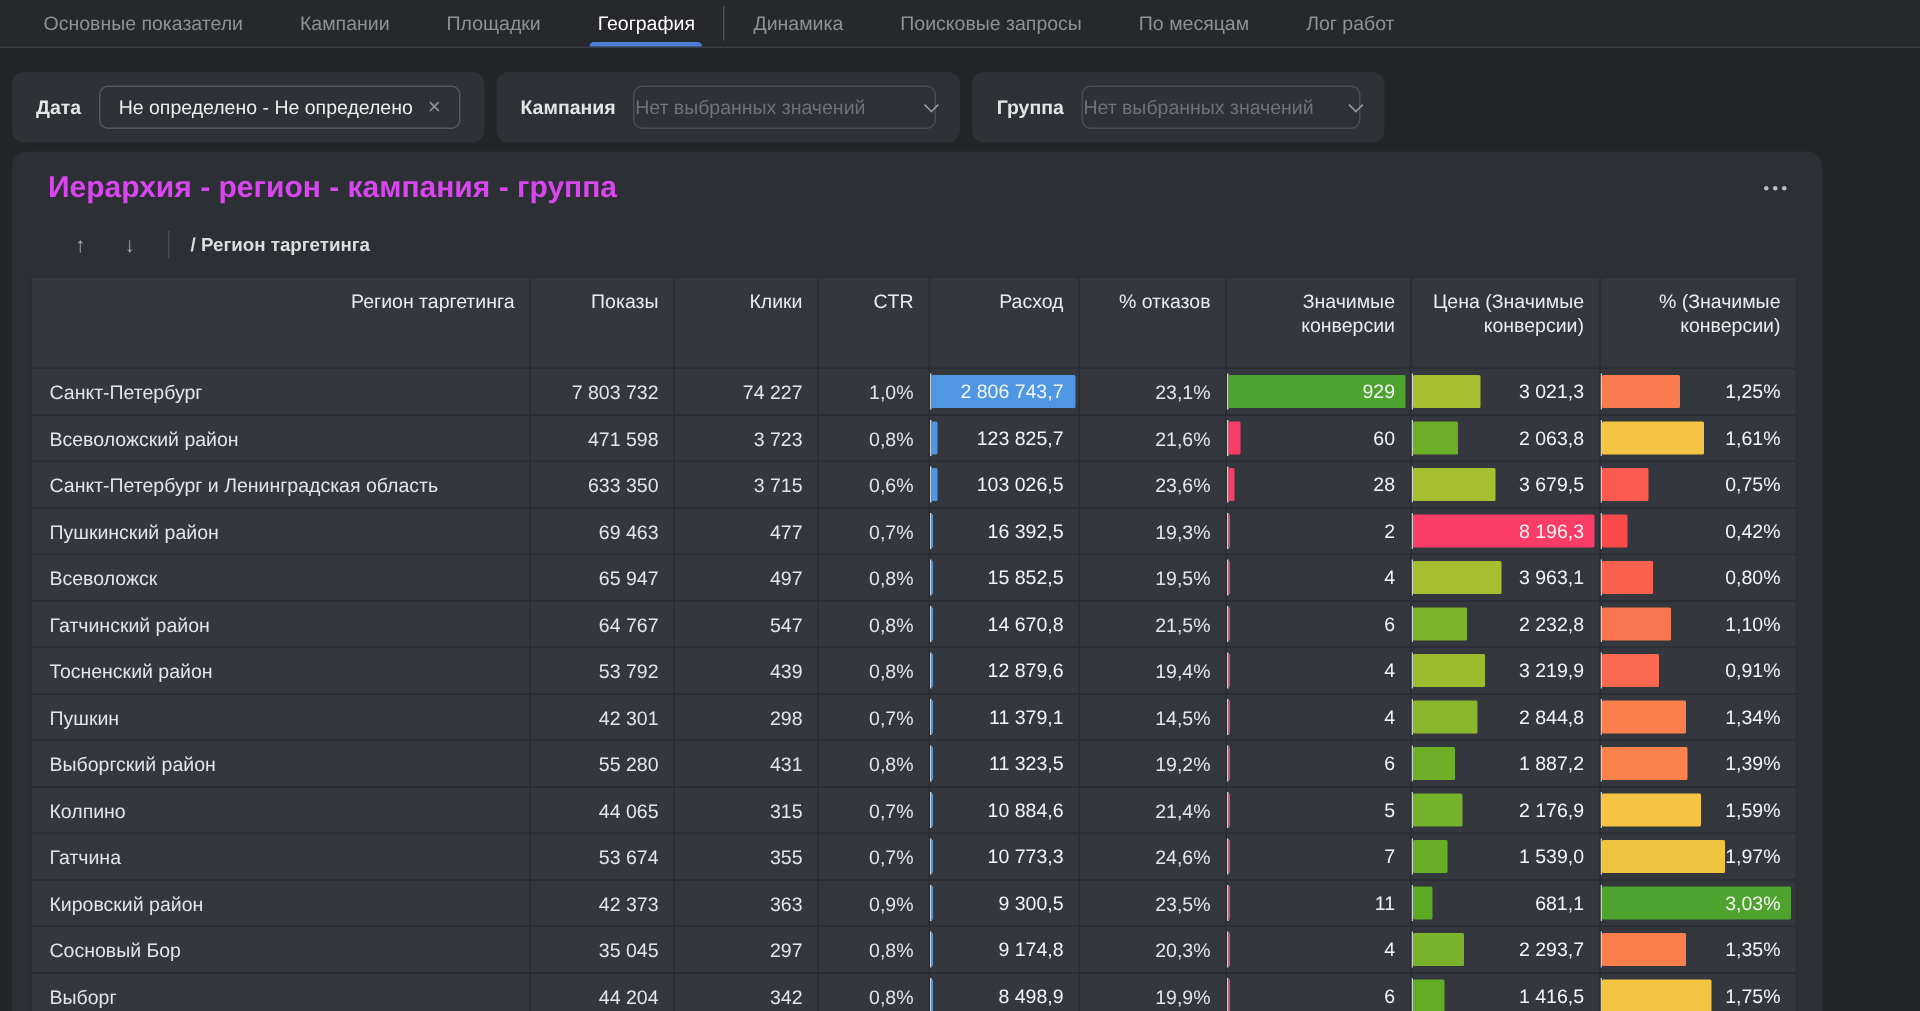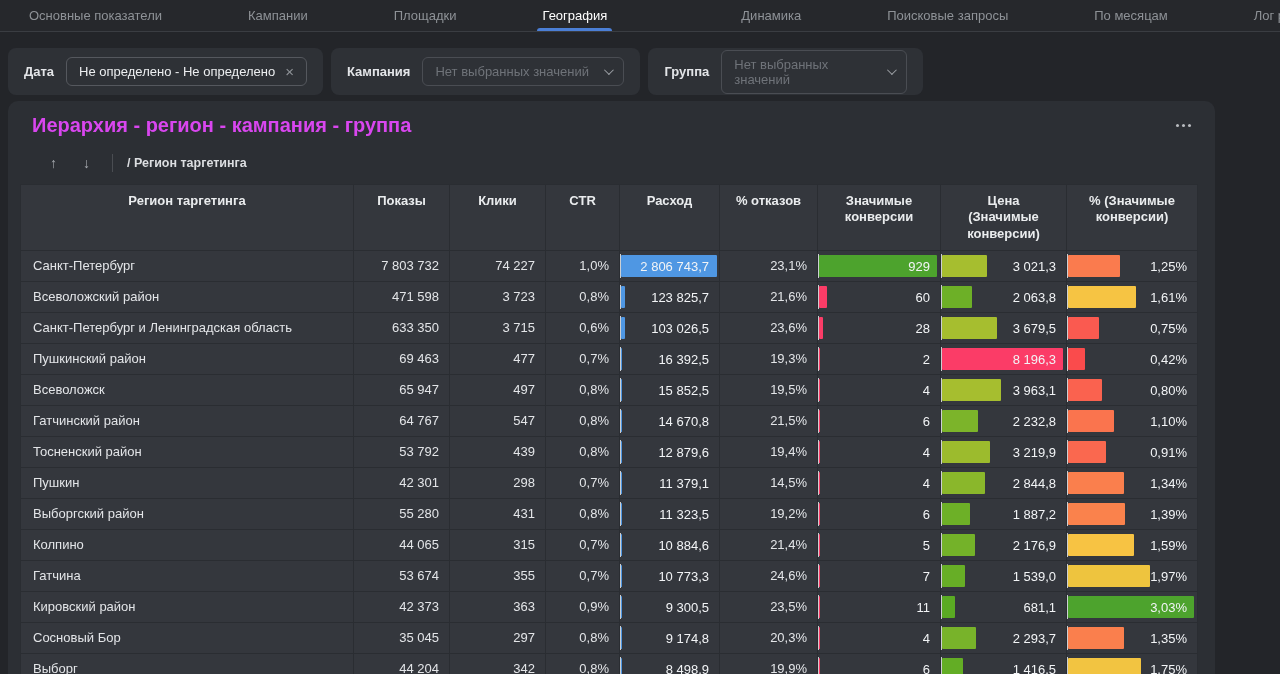--- a/index.html
+++ b/index.html
@@ -7,21 +7,21 @@
   body {
     background:#232529;
     font-family:"Liberation Sans", sans-serif;
     color:#e6e8ea;
     -webkit-font-smoothing:antialiased;
   }
   
   .tabbar {
     height:32px; background:#26282c;
     border-bottom:1px solid #3a3d42;
-    display:flex; align-items:stretch; padding-left:10px;gap:48px;
+    display:flex; align-items:stretch; padding-left:10px;
   }
   .tab {
     display:flex; align-items:center; padding:0 19px;
     font-size:13px; color:#8e9297; cursor:pointer; position:relative;
     white-space:nowrap;
   }
   .tab.active { color:#fff; }
   .tab.active::after {
     content:""; position:absolute; left:14px; right:14px; bottom:0;
     height:3px; border-radius:3px 3px 0 0; background:#4b7fd6;
@@ -35,21 +35,21 @@
   }
   .filter-label { font-size:13px; font-weight:700; color:#e3e5e8; white-space:nowrap; }
   .chip {
     display:flex; align-items:center; gap:10px;
     border:1px solid #55585e; border-radius:6px; padding:6px 12px;
     font-size:13px; color:#eceef0; cursor:pointer; background:transparent;
   }
   .chip-clear { color:#8e9297; font-size:15px; line-height:1; cursor:pointer; }
   .select {
     display:flex; align-items:center; justify-content:space-between;
-    border:1px solid #4a4d53; border-radius:6px; padding:6px 12px;
+    border:1px solid #4a4d53; border-radius:6px; padding:6px 0;
     font-size:13px; color:#6f7379; cursor:pointer; background:transparent;
   }
   .select.w1 { width:202px; }
   .select.w2 { width:186px; }
   .caret {
     width:7px; height:7px; border-right:1.6px solid #9a9ea3; border-bottom:1.6px solid #9a9ea3;
     transform:rotate(45deg) translateY(-2px); margin-left:10px; flex:none;
   }
   
   .widget {
@@ -73,21 +73,21 @@
   
   .tbl-wrap { padding:0 12px; }
   table { border-collapse:collapse; table-layout:fixed; width:1177px;
           border:1px solid #2a2d32; }
   th, td {
     border-left:1px solid #2a2d32; border-bottom:1px solid #2a2d32;
     font-size:13px; overflow:hidden; white-space:nowrap;
   }
   th:first-child, td:first-child { border-left:none; }
   thead th {
-    background:#34373d; color:#eaecee; font-weight:700; text-align:center;
+    background:#34373d; color:#eaecee; font-weight:400; text-align:right;
     vertical-align:top; padding:8px 10px; height:61px; line-height:1.25;
     white-space:normal; cursor:pointer;
   }
   tbody tr { background:#34373d; cursor:pointer; }
   tbody td { height:31px; color:#e3e5e8; }
   td.c-text { padding:0 10px 0 12px; text-align:left; }
   td.c-num  { padding:0 10px; text-align:right; }
   td.c-bar  { position:relative; padding:0; }
   .baseline { position:absolute; left:0; top:3px; bottom:3px; width:1px; background:#e8eaec; opacity:.85; }
   .bar { position:absolute; left:1px; top:4px; bottom:4px; border-radius:1px; }

